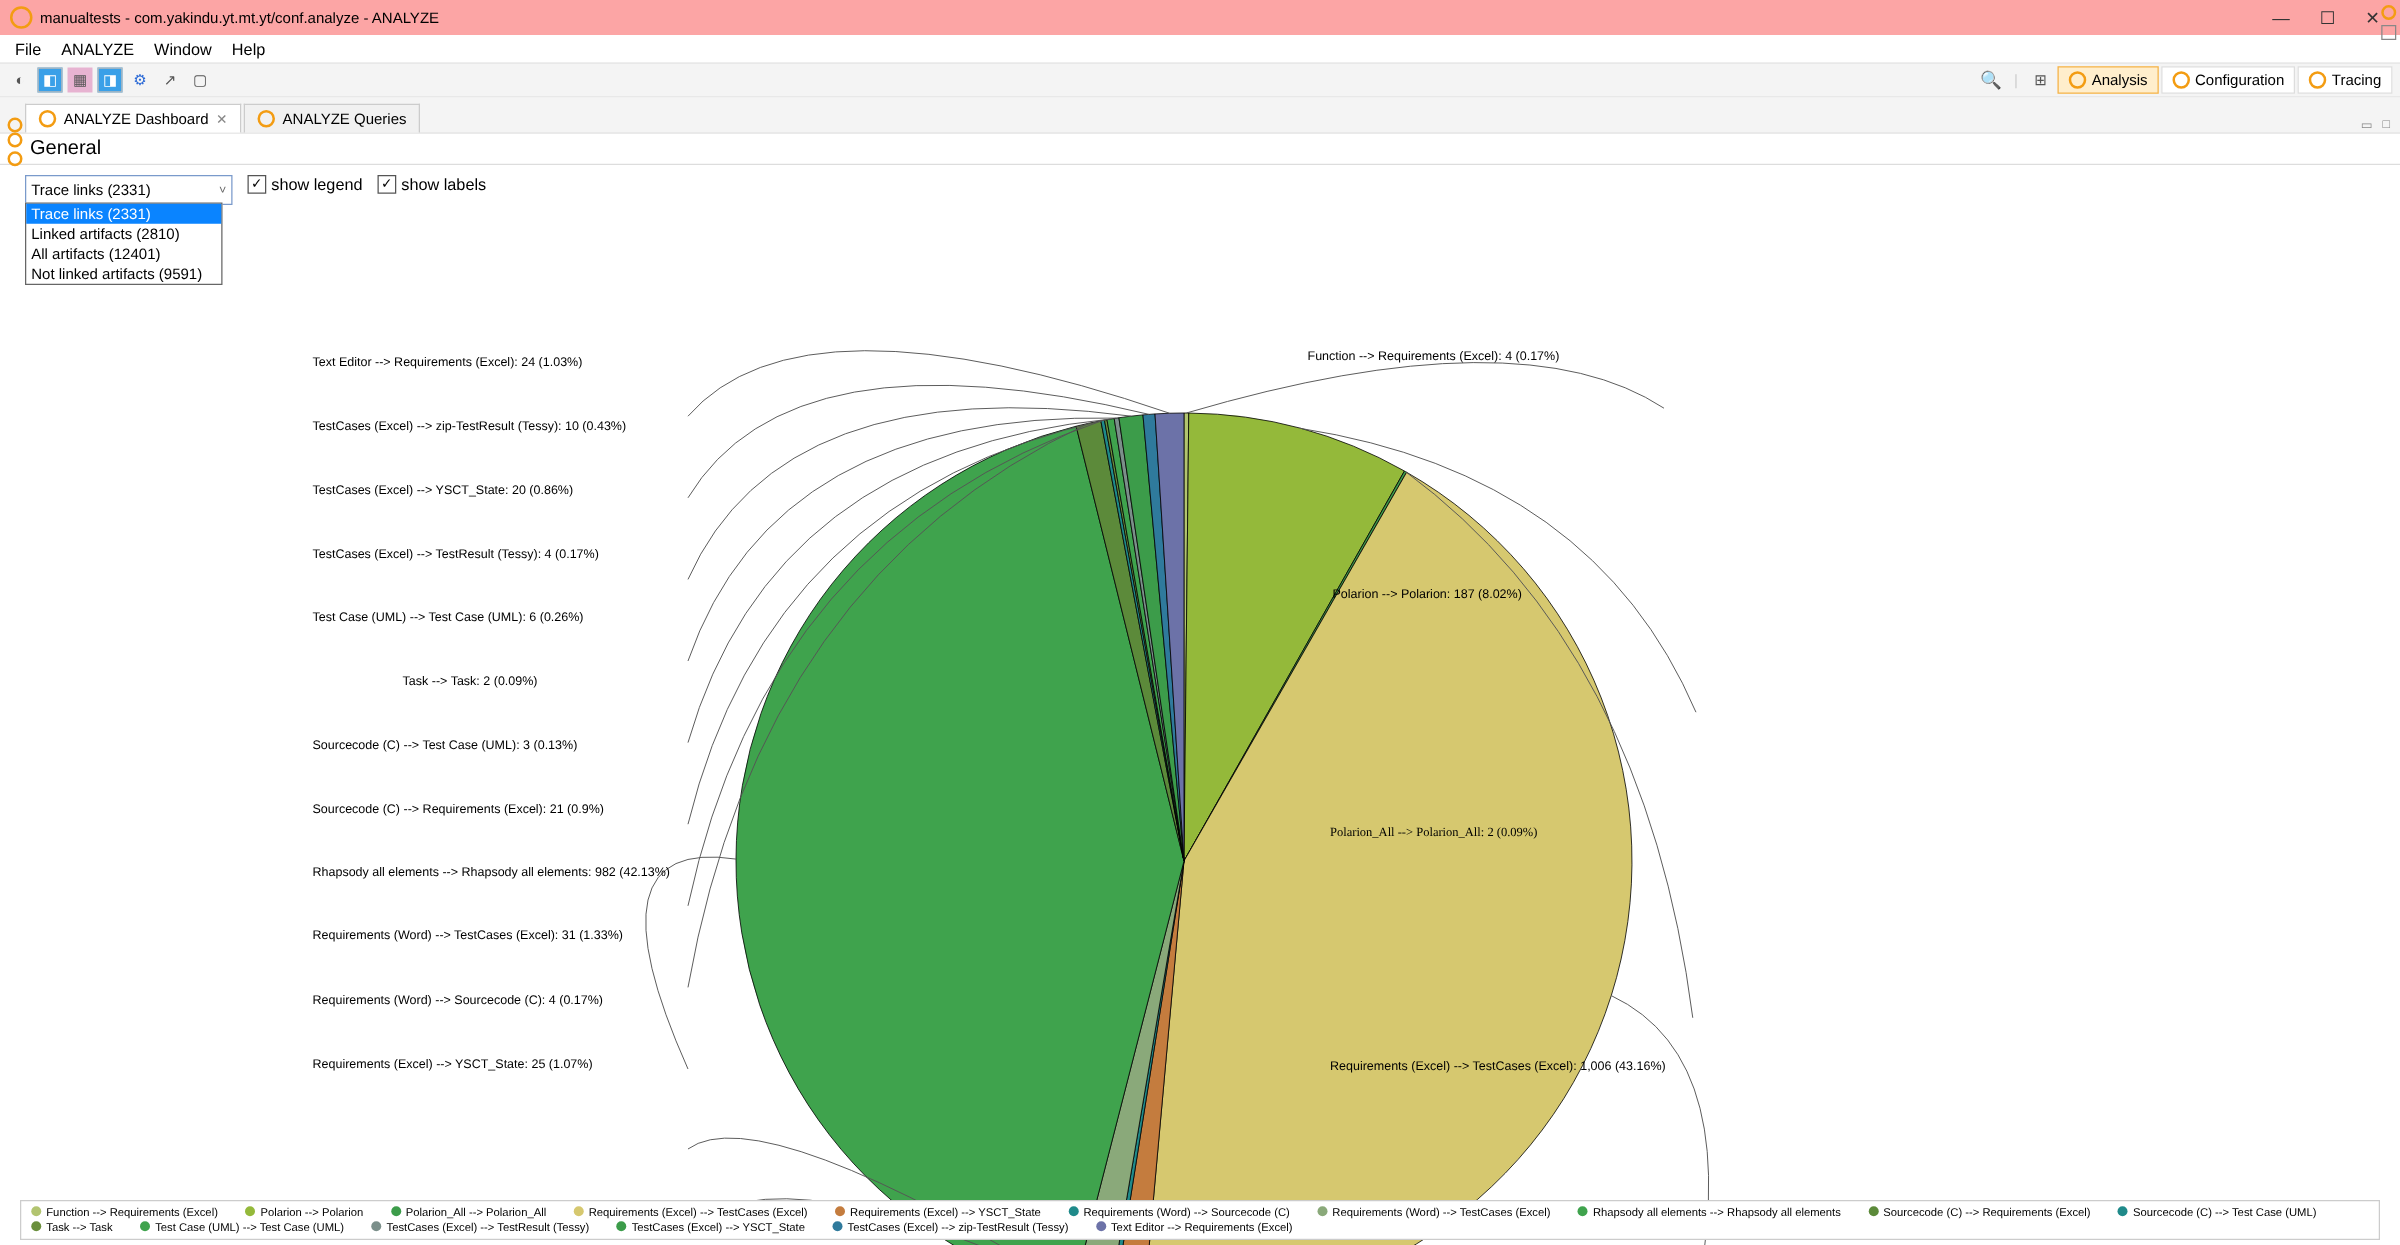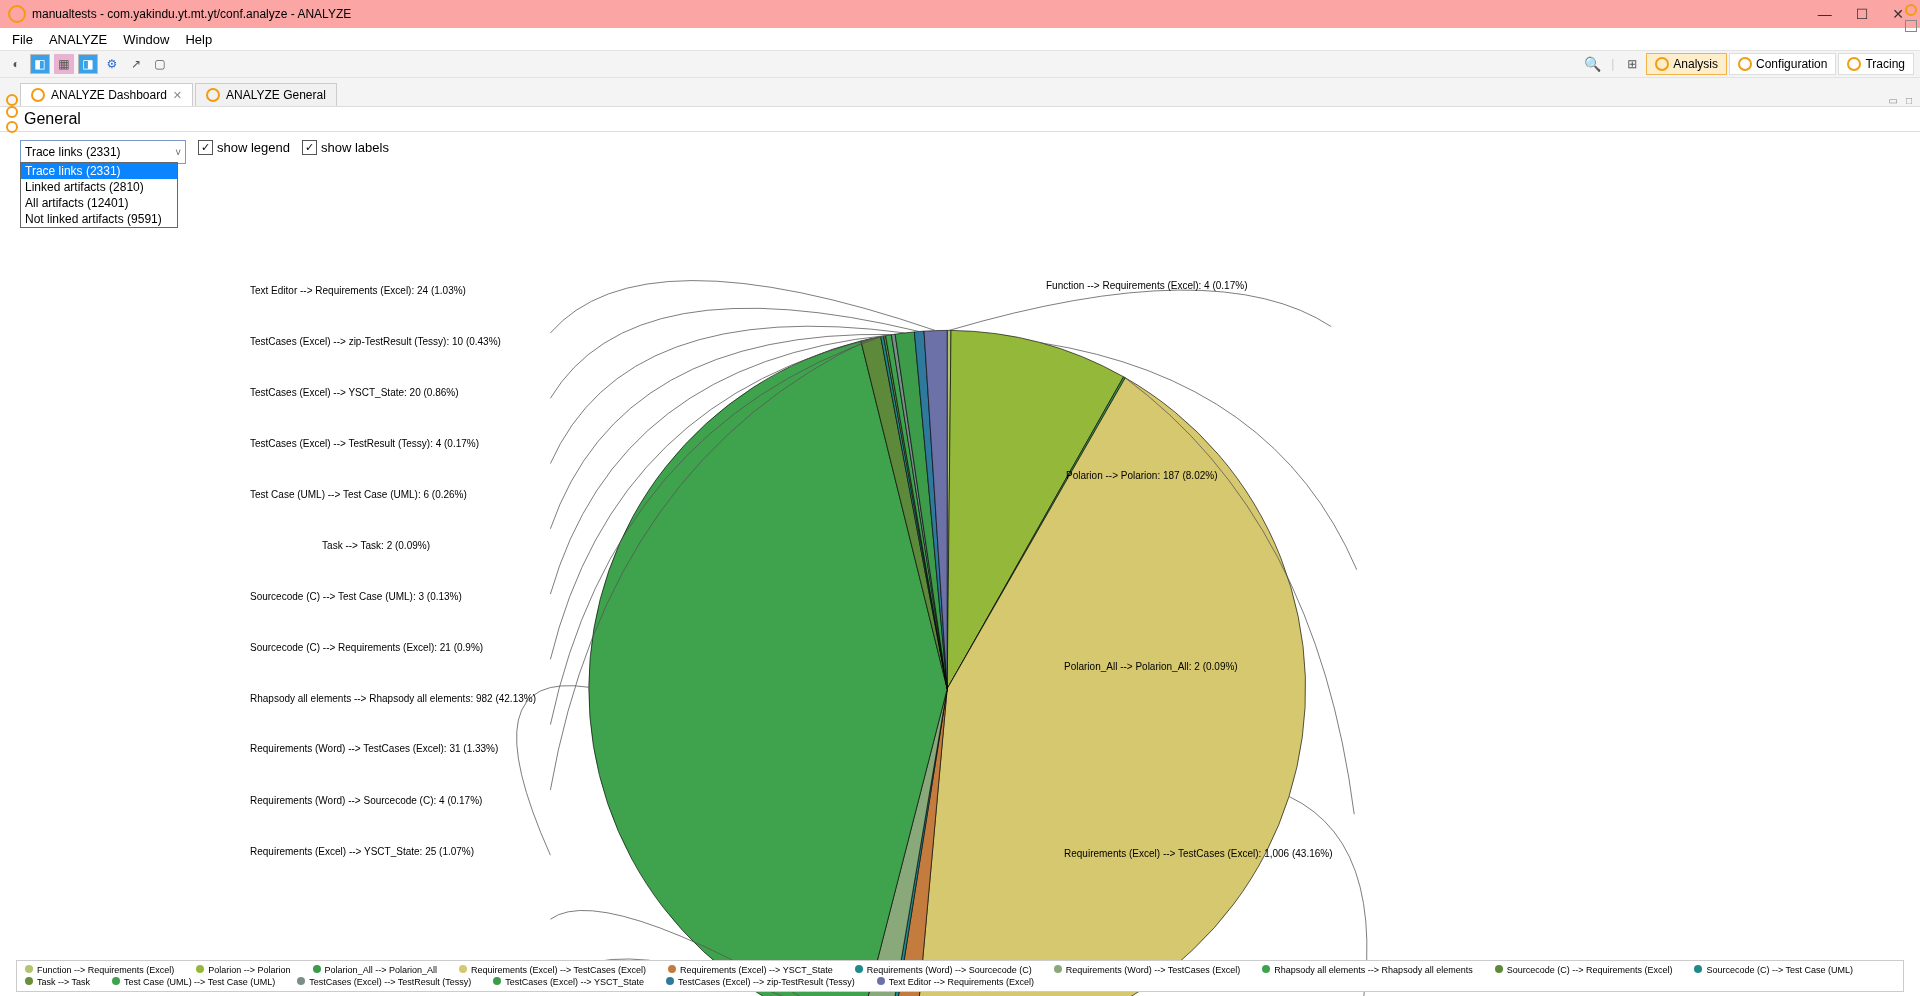--- a/index.html
+++ b/index.html
@@ -100,21 +100,21 @@
   <div class="lmargin">
       <span class="ring"></span>
     </div>
   <div class="tab">
     <span class="ring"></span>
     <span>ANALYZE Dashboard</span>
     <span class="x">✕</span>
   </div>
   <div class="tab inactive">
     <span class="ring"></span>
-    <span>ANALYZE General</span>
+    <span>ANALYZE Queries</span>
   </div>
   <div class="smallicons">
     <span>▭</span>
     <span>□</span>
   </div>
 </div>
 
 <div class="subbar">
   <div class="lmargin2">
       <span class="ring"></span>
@@ -180,21 +180,21 @@
         <path d="M 691.084993819931 159.305745126229 Q 480.5424969099655 205.6528725631145 430 412" fill="none" stroke="#555" stroke-width="0.6"></path>
         <path d="M 694.1190026589444 158.78462373902852 Q 482.05950132947214 179.8923118695143 430 361" fill="none" stroke="#555" stroke-width="0.6"></path>
         <path d="M 697.8540532418118 158.1901028289343 Q 483.92702662090596 154.09505141446715 430 310" fill="none" stroke="#555" stroke-width="0.6"></path>
         <path d="M 706.8307800916738 156.97157905949058 Q 488.41539004583683 127.98578952974529 430 259" fill="none" stroke="#555" stroke-width="0.6"></path>
         <path d="M 718.1213311102649 155.85608756841333 Q 494.06066555513246 101.92804378420666 430 208" fill="none" stroke="#555" stroke-width="0.6"></path>
         <path d="M 730.9421333065939 155.1465471877031 Q 500.47106665329693 76.07327359385155 430 157" fill="none" stroke="#555" stroke-width="0.6"></path>
       </svg>
     <div id="labels">
         <span class="lbl" style="top: 148px; left: 1046px;">Function --&gt; Requirements (Excel): 4 (0.17%)</span>
         <span class="lbl" style="top: 338px; left: 1066px;">Polarion --&gt; Polarion: 187 (8.02%)</span>
-        <span class="lbl" style="top: 529px; left: 1064px;">Polarion_All --&gt; Polarion_All: 2 (0.09%)</span>
+        <span class="lbl" style="top: 529px; left: 1064px; font-family: Liberation Serif, serif;">Polarion_All --&gt; Polarion_All: 2 (0.09%)</span>
         <span class="lbl" style="top: 716px; left: 1064px;">Requirements (Excel) --&gt; TestCases (Excel): 1,006 (43.16%)</span>
         <span class="lbl" style="top: 714px; left: 250px; width: 180px; text-align: right;">Requirements (Excel) --&gt; YSCT_State: 25 (1.07%)</span>
         <span class="lbl" style="top: 663px; left: 250px; width: 180px; text-align: right;">Requirements (Word) --&gt; Sourcecode (C): 4 (0.17%)</span>
         <span class="lbl" style="top: 611px; left: 250px; width: 180px; text-align: right;">Requirements (Word) --&gt; TestCases (Excel): 31 (1.33%)</span>
         <span class="lbl" style="top: 561px; left: 250px; width: 180px; text-align: right;">Rhapsody all elements --&gt; Rhapsody all elements: 982 (42.13%)</span>
         <span class="lbl" style="top: 510px; left: 250px; width: 180px; text-align: right;">Sourcecode (C) --&gt; Requirements (Excel): 21 (0.9%)</span>
         <span class="lbl" style="top: 459px; left: 250px; width: 180px; text-align: right;">Sourcecode (C) --&gt; Test Case (UML): 3 (0.13%)</span>
         <span class="lbl" style="top: 408px; left: 250px; width: 180px; text-align: right;">Task --&gt; Task: 2 (0.09%)</span>
         <span class="lbl" style="top: 357px; left: 250px; width: 180px; text-align: right;">Test Case (UML) --&gt; Test Case (UML): 6 (0.26%)</span>
         <span class="lbl" style="top: 306px; left: 250px; width: 180px; text-align: right;">TestCases (Excel) --&gt; TestResult (Tessy): 4 (0.17%)</span>

